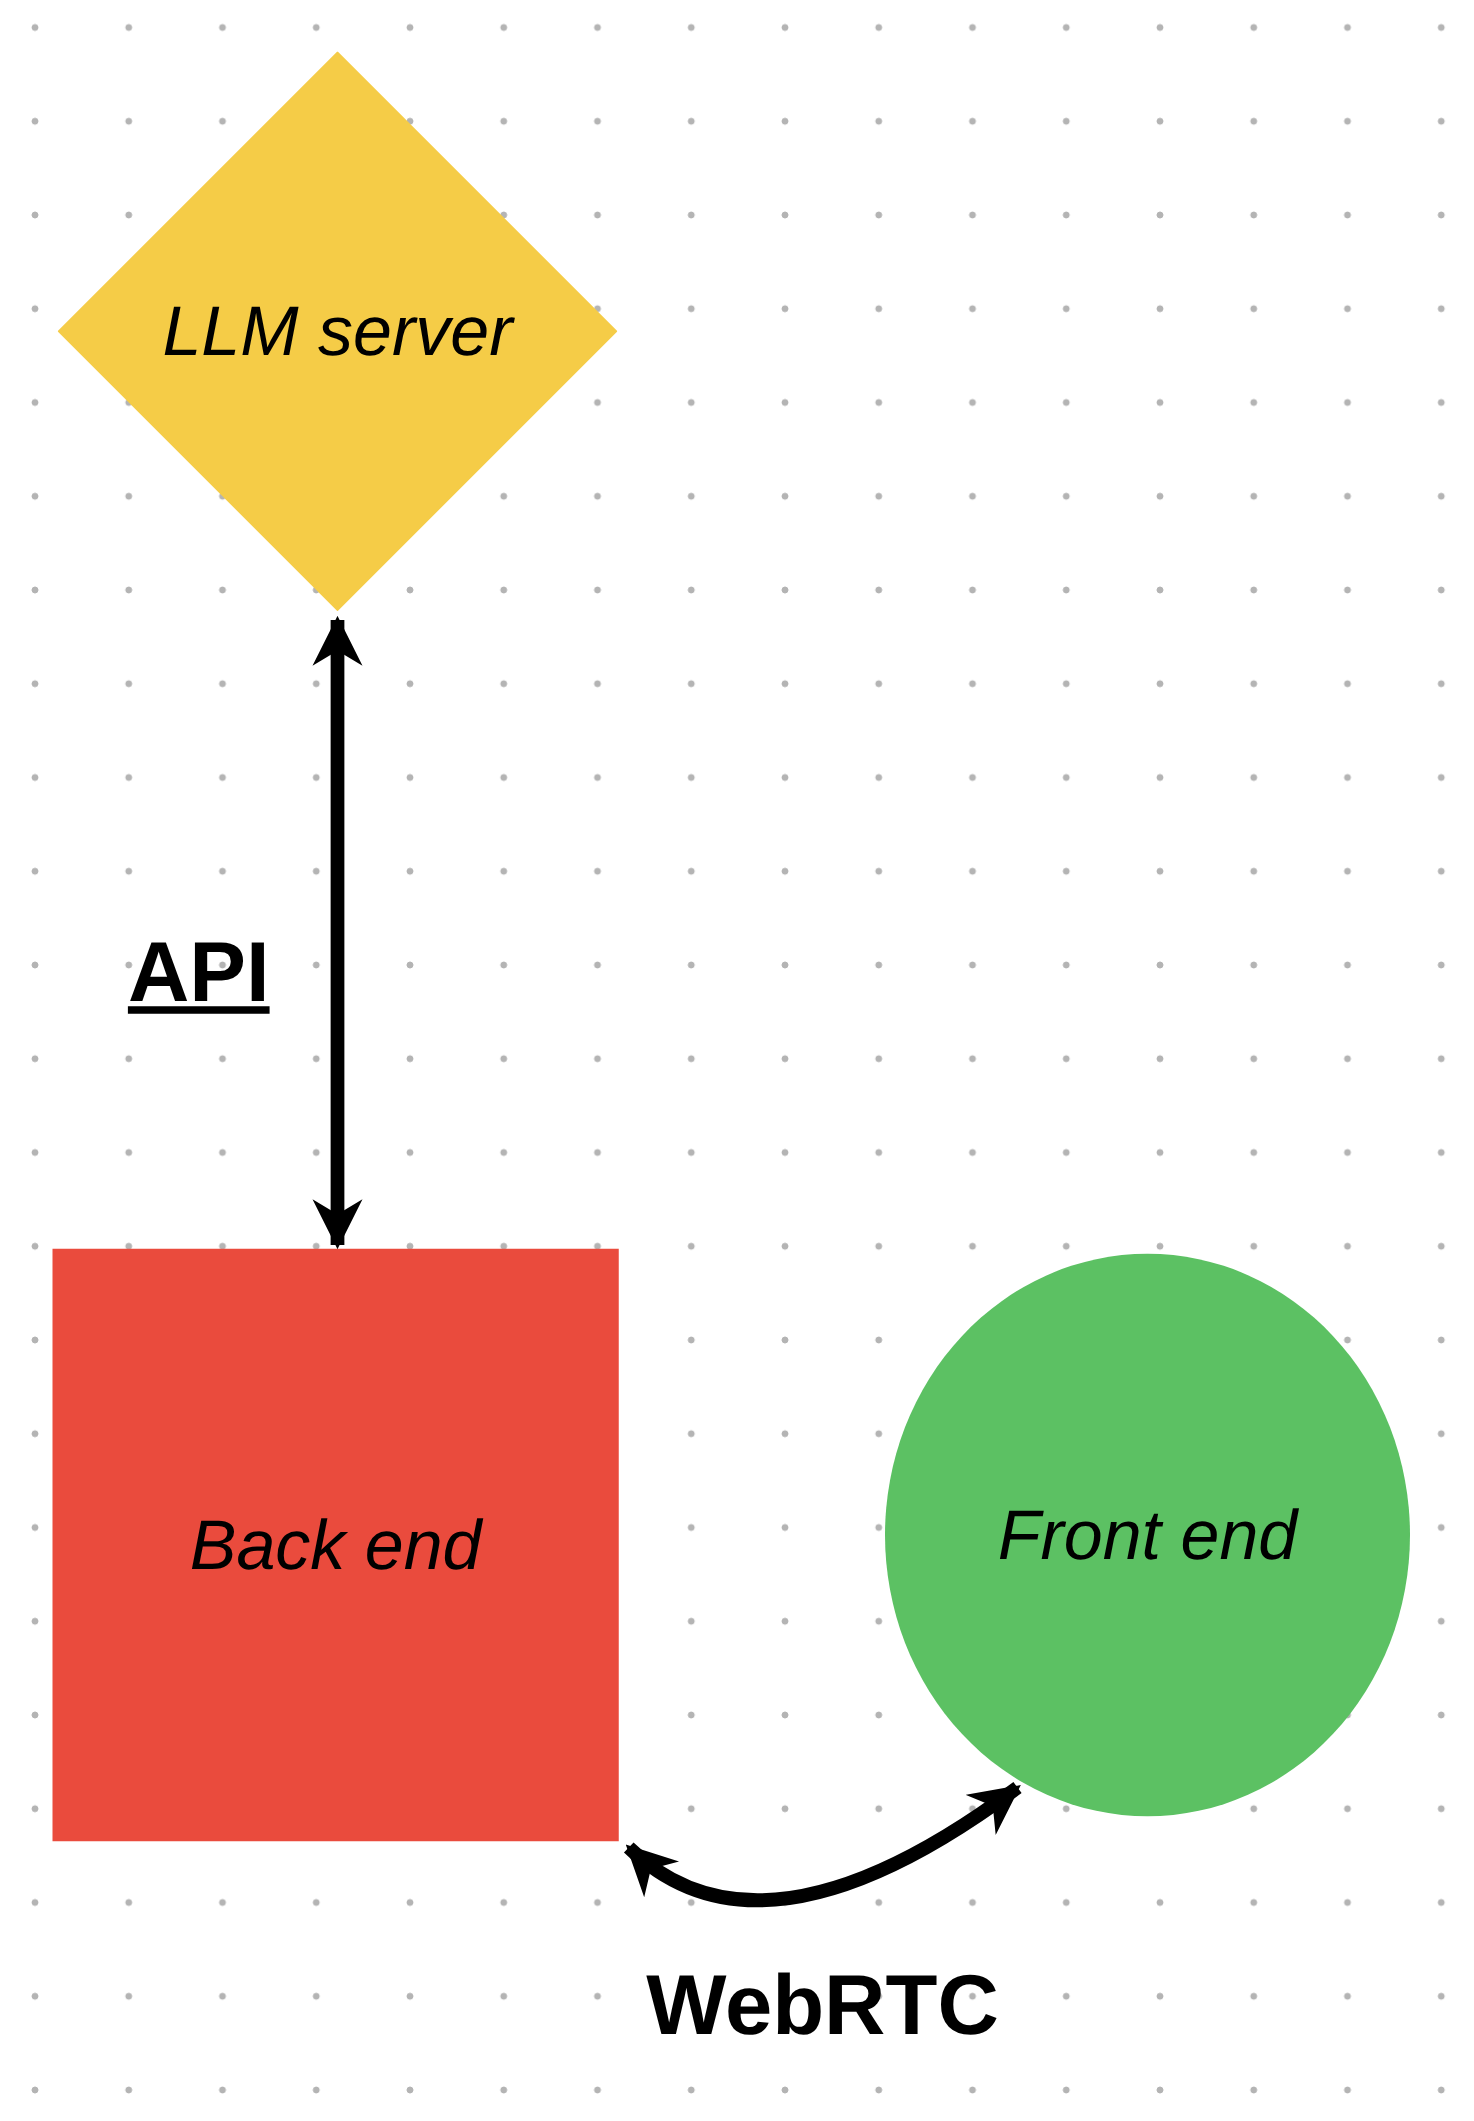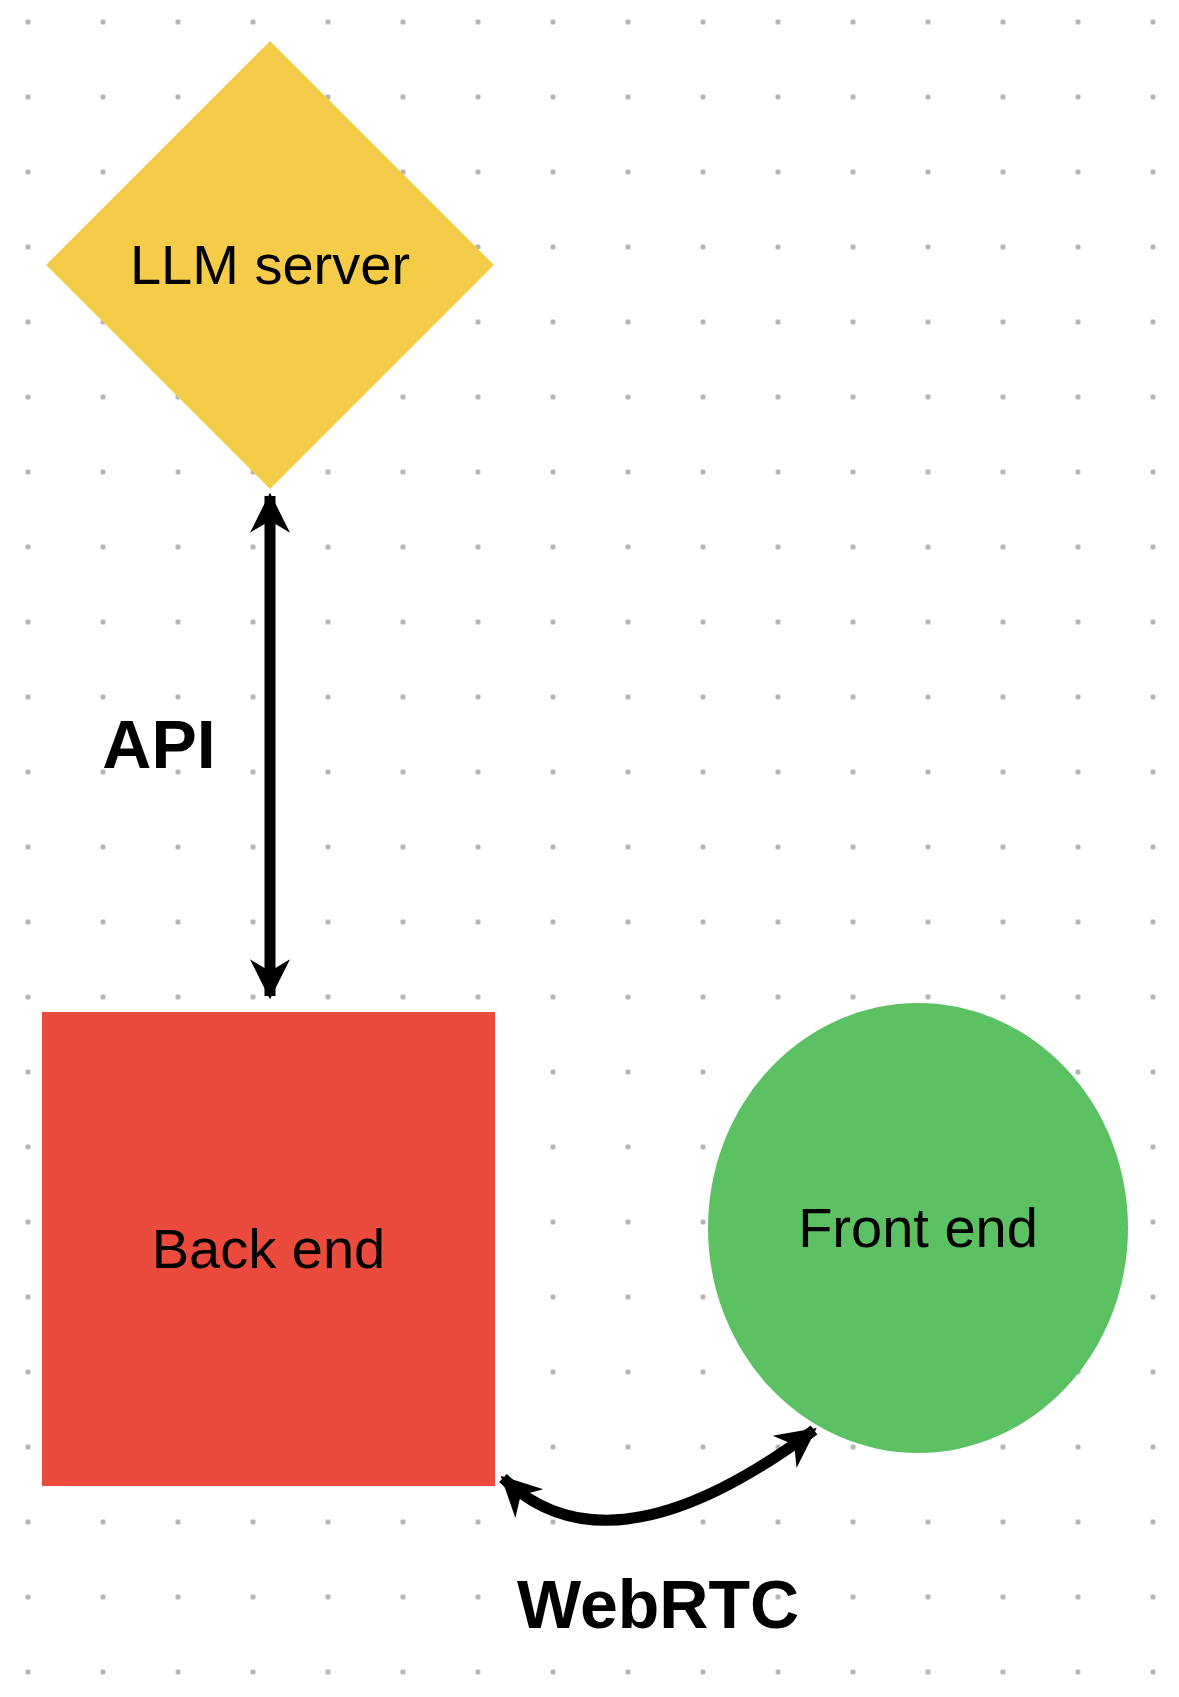--- a/index.html
+++ b/index.html
@@ -16,20 +16,21 @@
     background-image: radial-gradient(circle, var(--dot-color, #b4b4b4) 2.5px, transparent 3px);
     background-size: 75px 75px;
     background-position: -9.5px -15.5px;
     font-family: "Liberation Sans", "DejaVu Sans", sans-serif;
   }
   .node {
     position: absolute;
     display: flex;
     align-items: center;
     justify-content: center;
+    font-style: italic;
   }
   .node-label {
     font-size: 56px;
     line-height: 1.1;
     color: #000000;
     white-space: nowrap;
   }
   .node-diamond {
     left: 46px;
     top: 41px;
@@ -65,39 +66,40 @@
     position: absolute;
     font-weight: 700;
     font-size: 68px;
     line-height: 68px;
     color: #000000;
     text-align: center;
     white-space: nowrap;
   }
   .connector-label-api {
     left: 59px;
-    top: 710px;
+    top: 744px;
     width: 200px;
+    text-decoration: underline;
   }
   .connector-label-webrtc {
     left: 458px;
     top: 1570px;
     width: 400px;
   }
 </style>
 </head>
 <body>
 
 <div class="canvas" style="--dot-color: #b4b4b4;">
 
   <div class="node node-diamond" style="background-color: rgb(245, 204, 71);">
     <span class="node-label" style="color: rgb(0, 0, 0);">LLM server</span>
   </div>
 
-  <div class="node node-rect" style="background-color: rgb(234, 75, 61); margin-top: 13px;">
+  <div class="node node-rect" style="background-color: rgb(234, 75, 61);">
     <span class="node-label" style="color: rgb(0, 0, 0);">Back end</span>
   </div>
 
   <div class="node node-ellipse" style="background-color: rgb(92, 193, 99);">
     <span class="node-label" style="color: rgb(0, 0, 0);">Front end</span>
   </div>
 
   <svg class="connectors-layer" viewBox="0 0 1179 1697" xmlns="http://www.w3.org/2000/svg">
     <defs>
       <marker id="arrowhead" viewBox="0 0 12 12" refX="11" refY="6" markerWidth="40" markerHeight="42" markerUnits="userSpaceOnUse" orient="auto-start-reverse">

